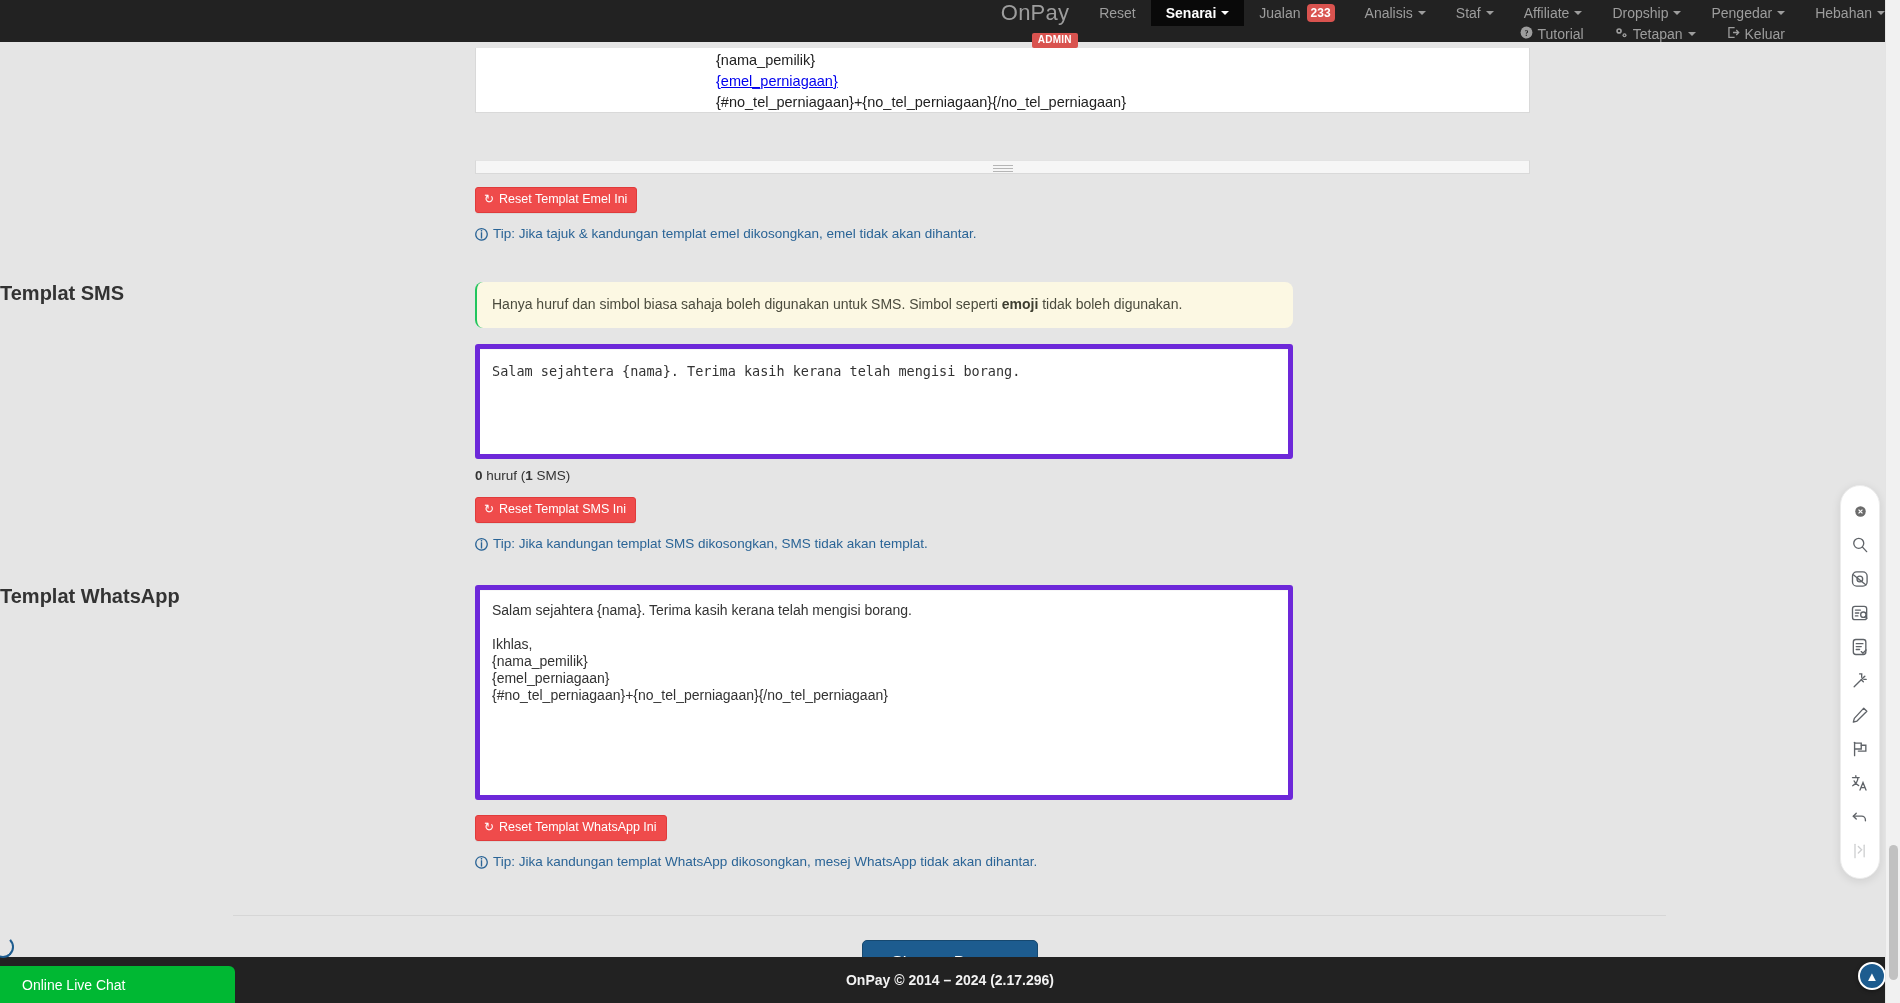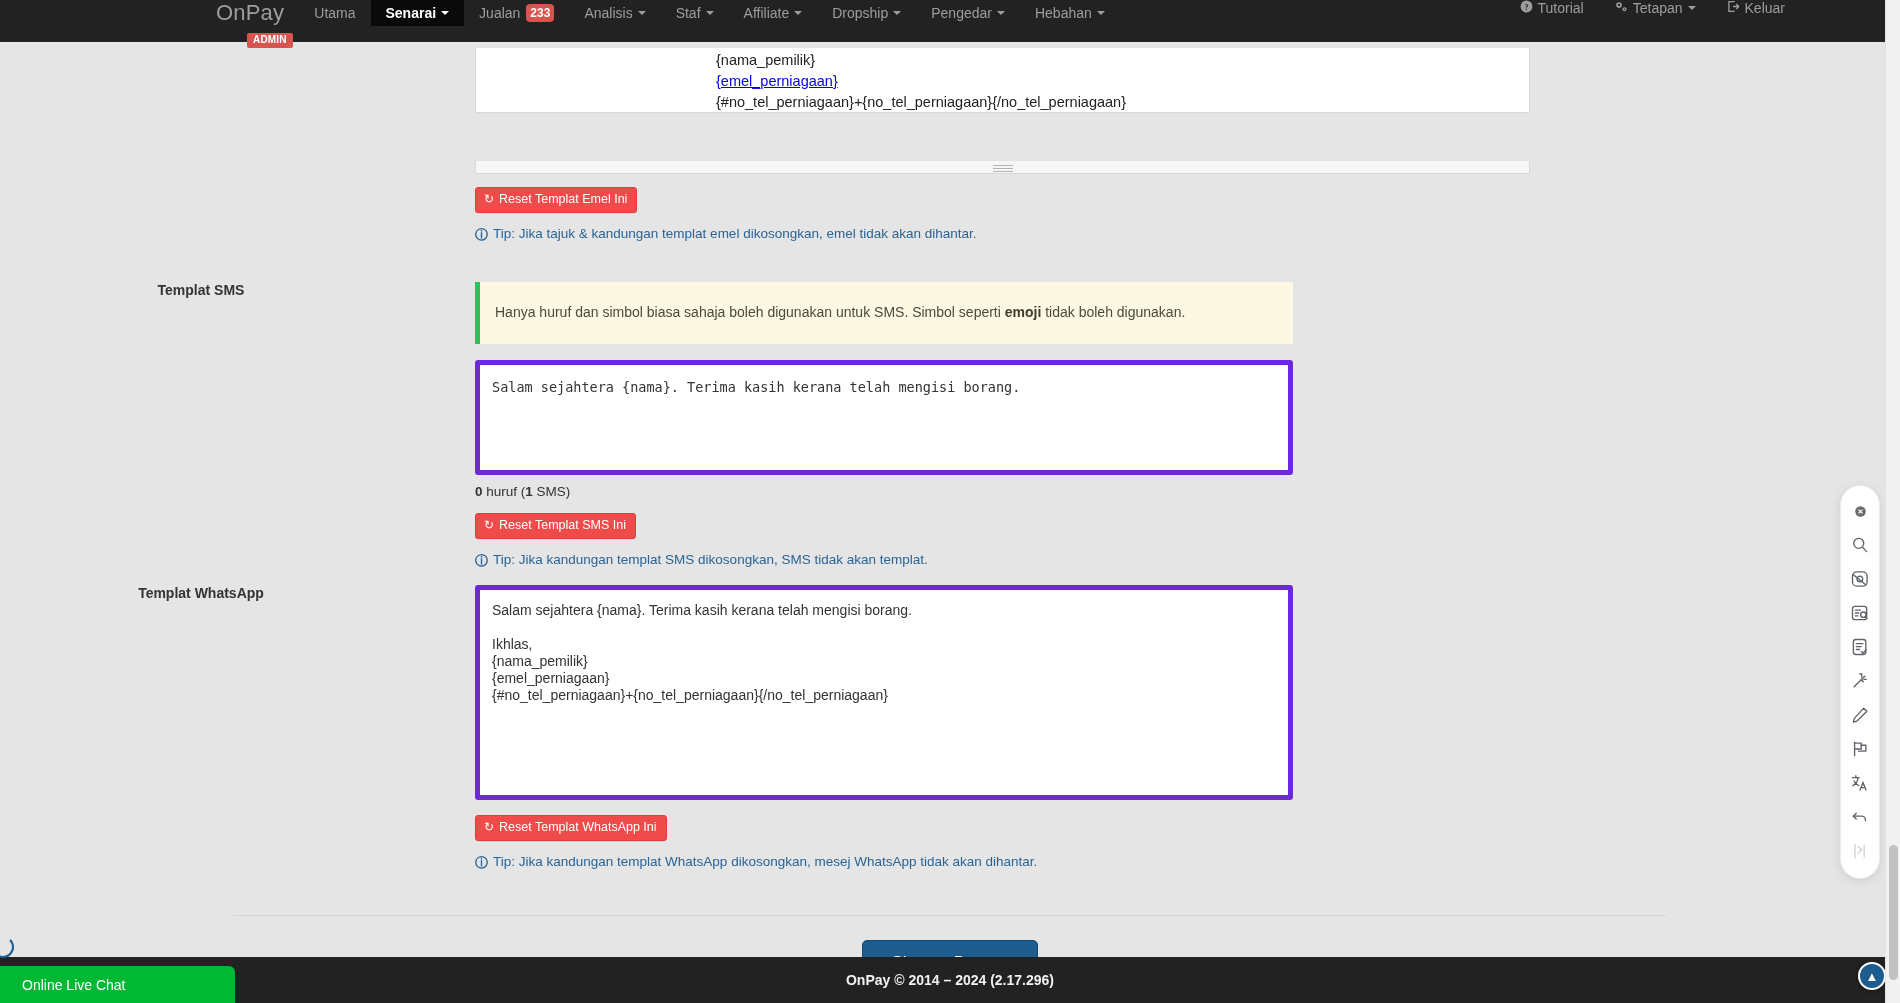--- a/index.html
+++ b/index.html
@@ -11,22 +11,23 @@
     font-family: "Liberation Sans", sans-serif;
     background: #ffffff;
   }
   body { position: relative; }
 
   
   .navbar {
     position: absolute; top: 0; left: 0;
     width: 1900px; height: 42px;
     background: #222222;
-    display: flex; align-items: flex-start;
+    display: flex; align-items: flex-end;
     z-index: 50;
+    flex-direction: column;
   }
   .nav-left { display: flex; align-items: stretch; margin-left: 216px; }
   .brand {
     position: relative;
     display: flex; align-items: center;
     padding: 0 15px 0 0;
     color: #9d9d9d; font-size: 22px; font-weight: 400;
     text-decoration: none; letter-spacing: .2px;
   }
   .brand-badge {
@@ -92,22 +93,22 @@
   .grip {
     position: absolute; left: 50%; top: 4px;
     transform: translateX(-50%);
     width: 20px; height: 6px;
   }
   .grip i { display:block; height:1px; background:#b5b5b5; margin-bottom:2px; }
 
   
   .row { position: absolute; width: 1900px; }
   .row-label {
-    position: absolute; width: 420px; text-align: center;
-    font-size: 14px; font-weight: bold; color: #333;
+    position: absolute; width: 420px; text-align: left;
+    font-size: 20px; font-weight: bold; color: #333;
     padding-right: 18px;
   }
   .field { position: absolute; left: 475px; width: 818px; }
 
   .btn-reset {
     display: inline-flex; align-items: center;
     background: #ef4b4b; color: #fff;
     border: 1px solid #e03b3b; border-radius: 3px;
     font-size: 12.5px; padding: 4px 9px 5px 8px;
     cursor: pointer; line-height: 1.2;
@@ -119,25 +120,26 @@
     font-size: 13.5px; color: #2a6496;
     margin-top: 13px; display: flex; align-items: flex-start;
   }
   .tip .tico {
     font-weight: bold; font-size: 13px;
     margin-right: 5px; font-family: "Liberation Serif", serif;
   }
 
   .alert-warn {
     background: #fcf8e3;
-    border-left: 5px solid #22c55e;
+    border-left: 2px solid #22c55e;
     color: #4b4b3d;
     font-size: 14px;
-    padding: 21px 15px;
+    padding: 13px 15px;
     line-height: 1.4;
+    border-radius: 8px;
   }
   .alert-warn b { font-weight: bold; color: #3d3d2f; }
 
   textarea {
     display: block; width: 100%;
     border: 5px solid #6d28d9; border-radius: 3px;
     background: #fff; color: #333;
     padding: 12px 12px;
     outline: none; resize: none;
     box-shadow: inset 0 1px 1px rgba(0,0,0,.035);
@@ -240,21 +242,21 @@
 </head>
 <body>
 
 <div class="navbar">
   <div class="nav-left">
     <a class="brand" href="#">
       <span>OnPay</span>
       <span class="brand-badge">ADMIN</span>
     </a>
     <a class="nav-item" href="#">
-      <span>Utama</span>
+      <span>Reset</span>
     </a>
     <a class="nav-item active" href="#">
       <span>Senarai</span>
       <span class="caret"></span>
     </a>
     <a class="nav-item" href="#">
       <span>Jualan</span>
       <span class="badge-red">233</span>
     </a>
     <a class="nav-item" href="#">

